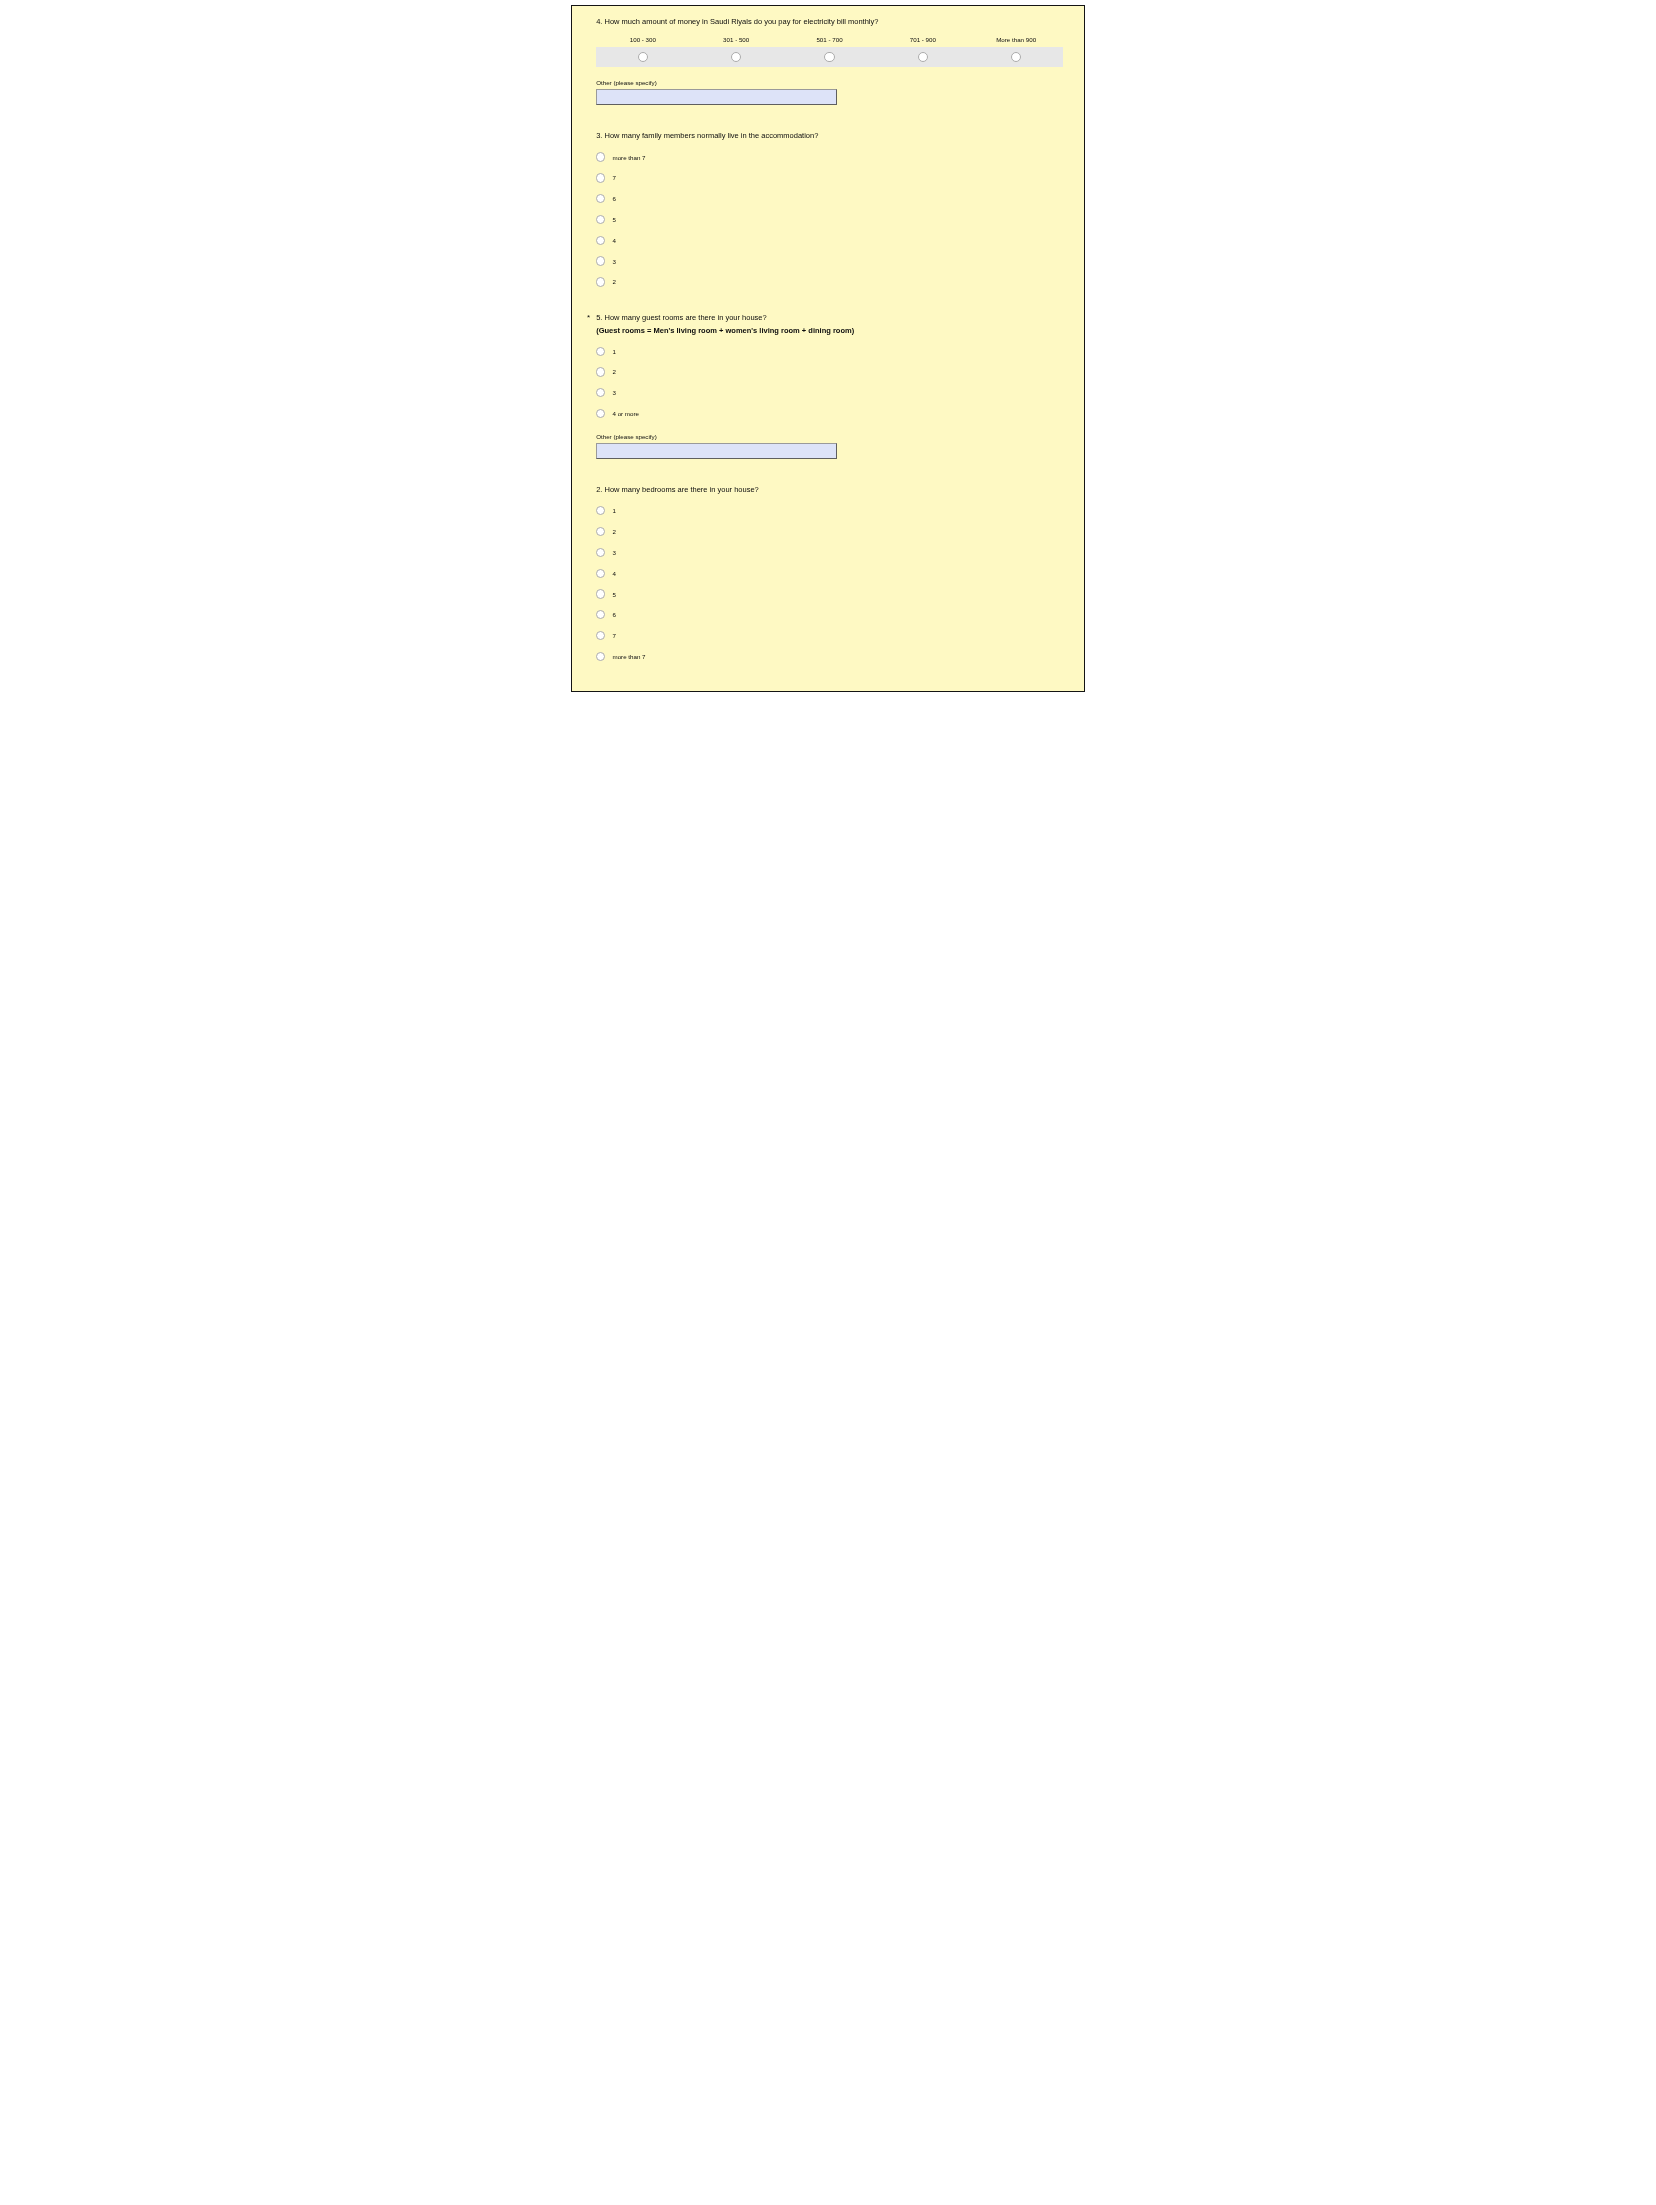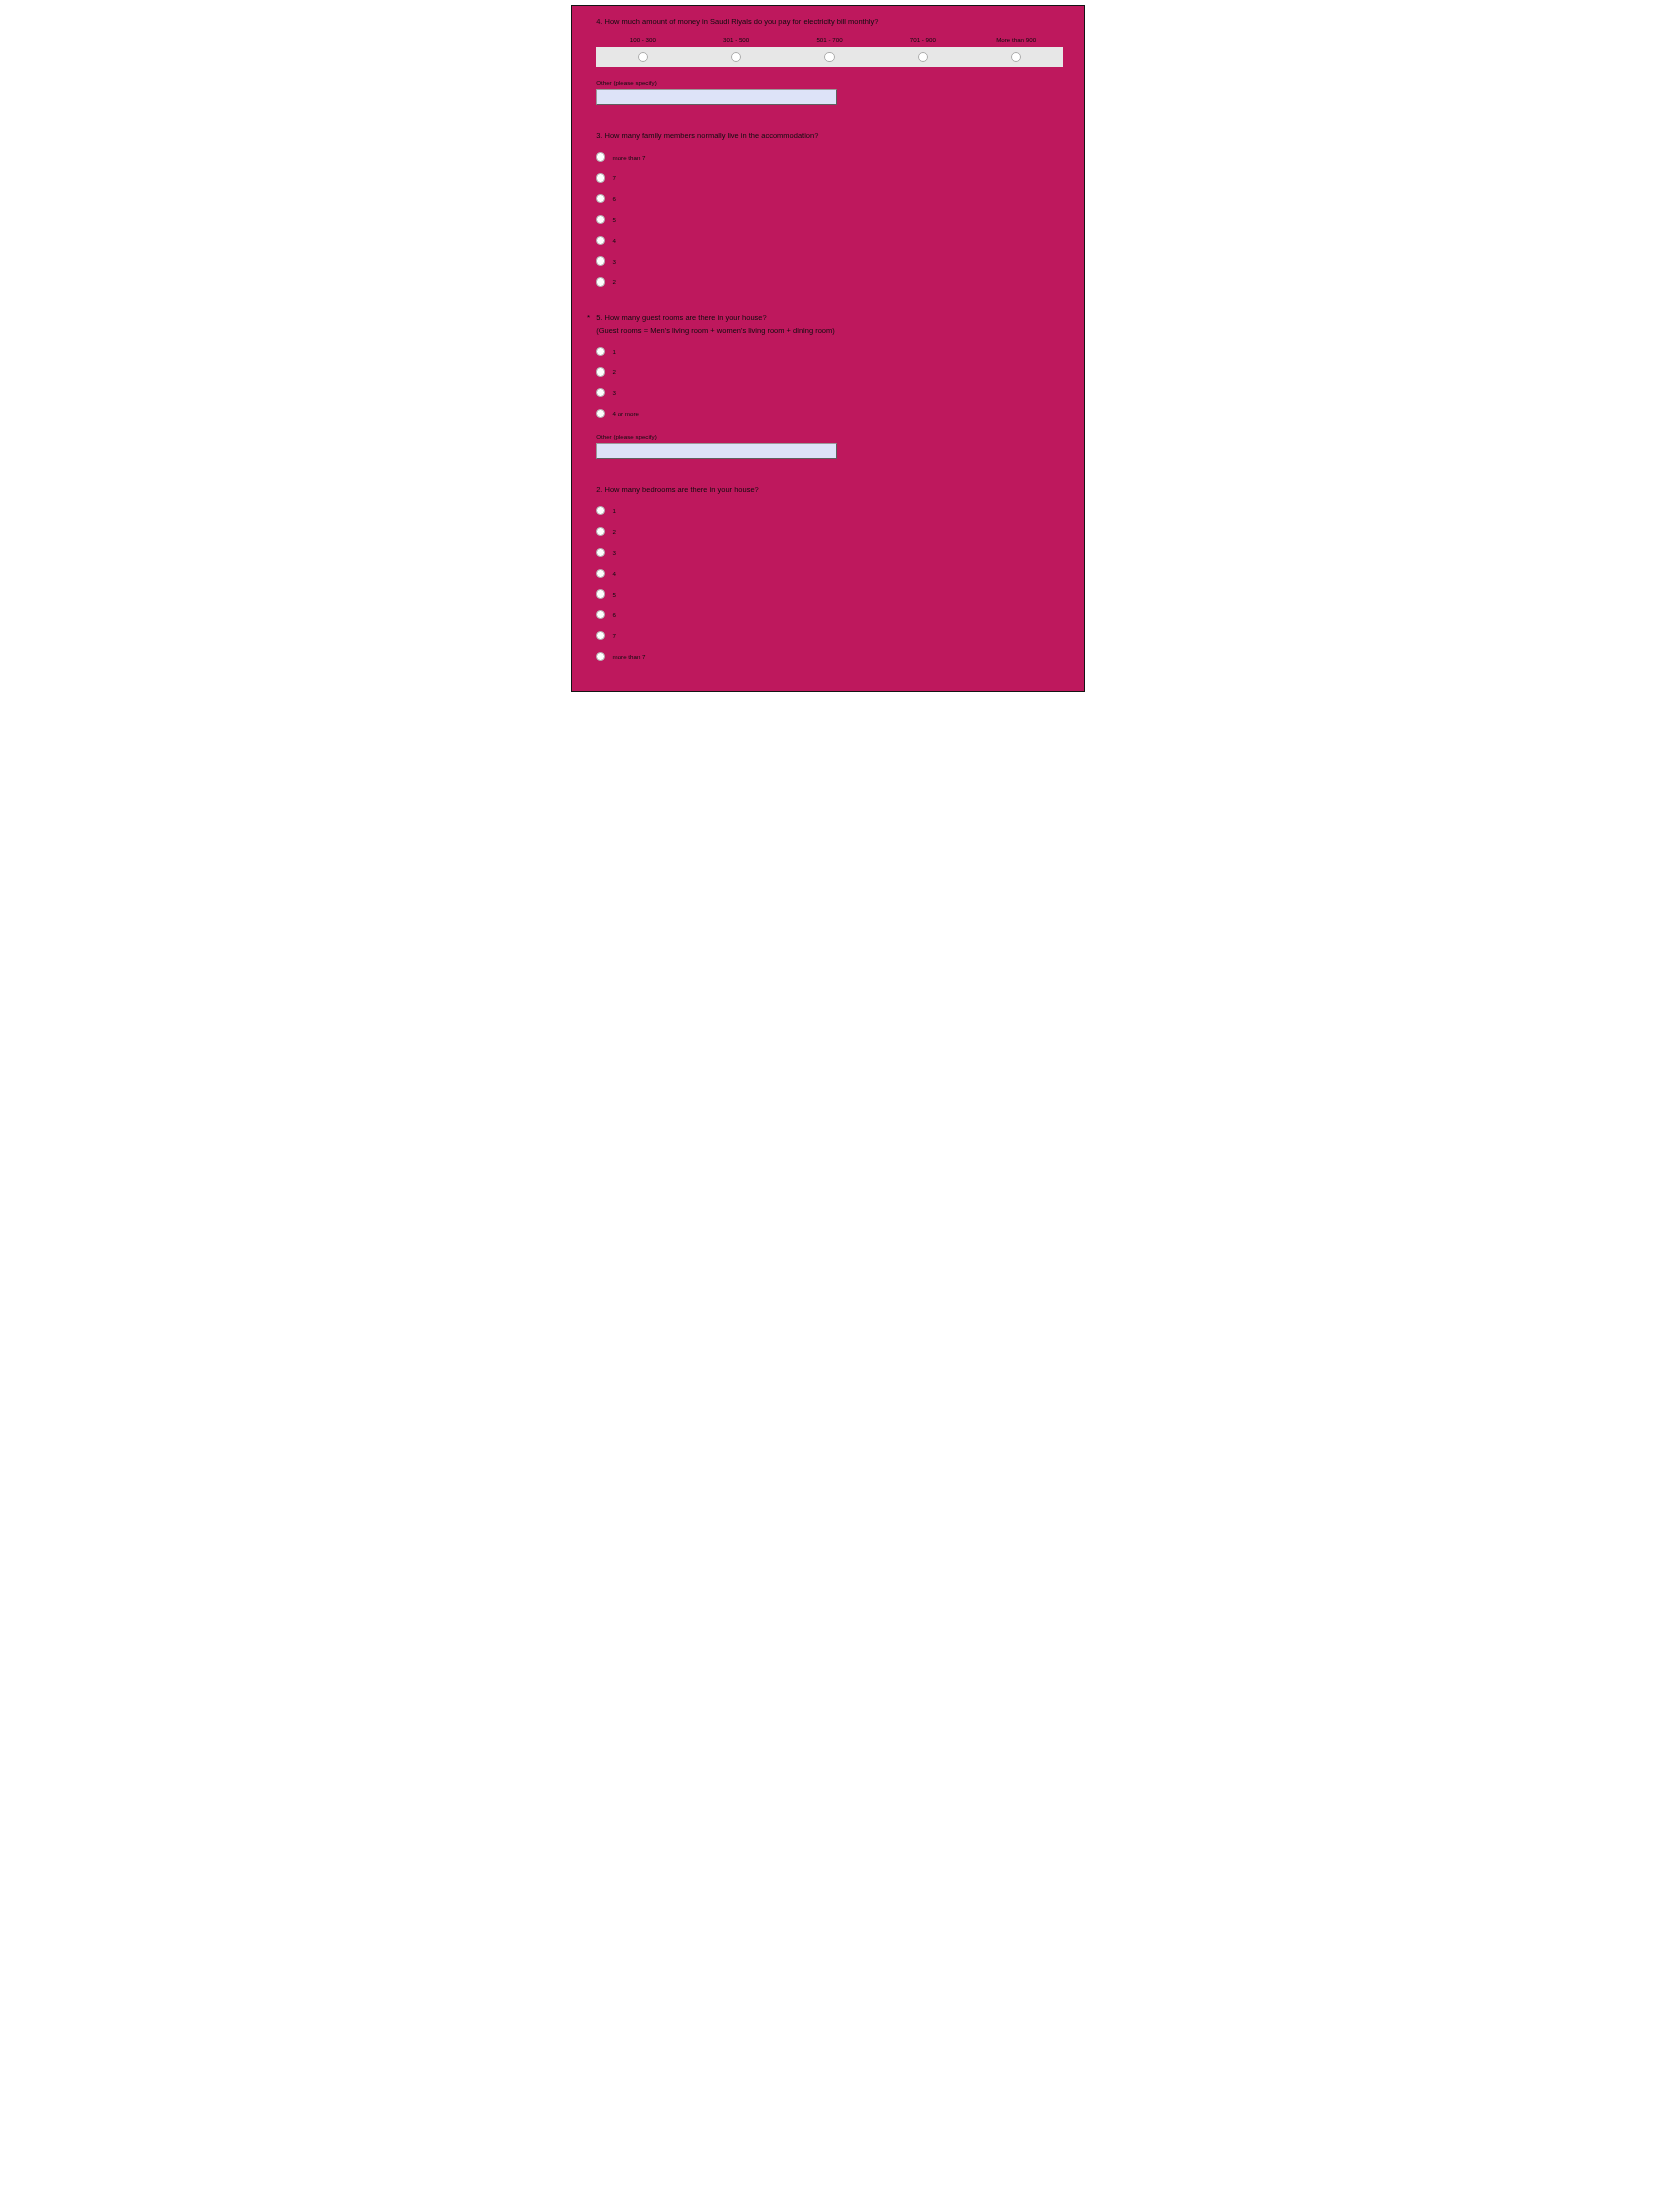--- a/index.html
+++ b/index.html
@@ -12,35 +12,35 @@
     width: 525px;
     min-height: 698px;
     margin: 0 auto;
     background: #ffffff;
     padding: 4.9px 5.7px 5.3px 5.7px;
   }
   .frame {
     border: 1.3px solid #141414;
     min-height: 687px;
     padding: 11.5px 21px 19.4px 24px;
-    background: #be185d;
+    background: #fef9c3;
   }
 
   .question { position: relative; }
   .question + .question { margin-top: 26px; }
 
   .q-head { position: relative; }
   .q-title {
     font-size: 7.5px;
     font-weight: 400;
     color: #0d0d0d;
   }
   .q-subtitle {
     font-size: 7.5px;
-    font-weight: 400;
+    font-weight: 700;
     color: #0d0d0d;
     margin-top: 4px;
   }
   .required {
     position: absolute;
     left: -9.3px;
     top: 0;
     font-size: 8px;
     color: #0d0d0d;
   }

